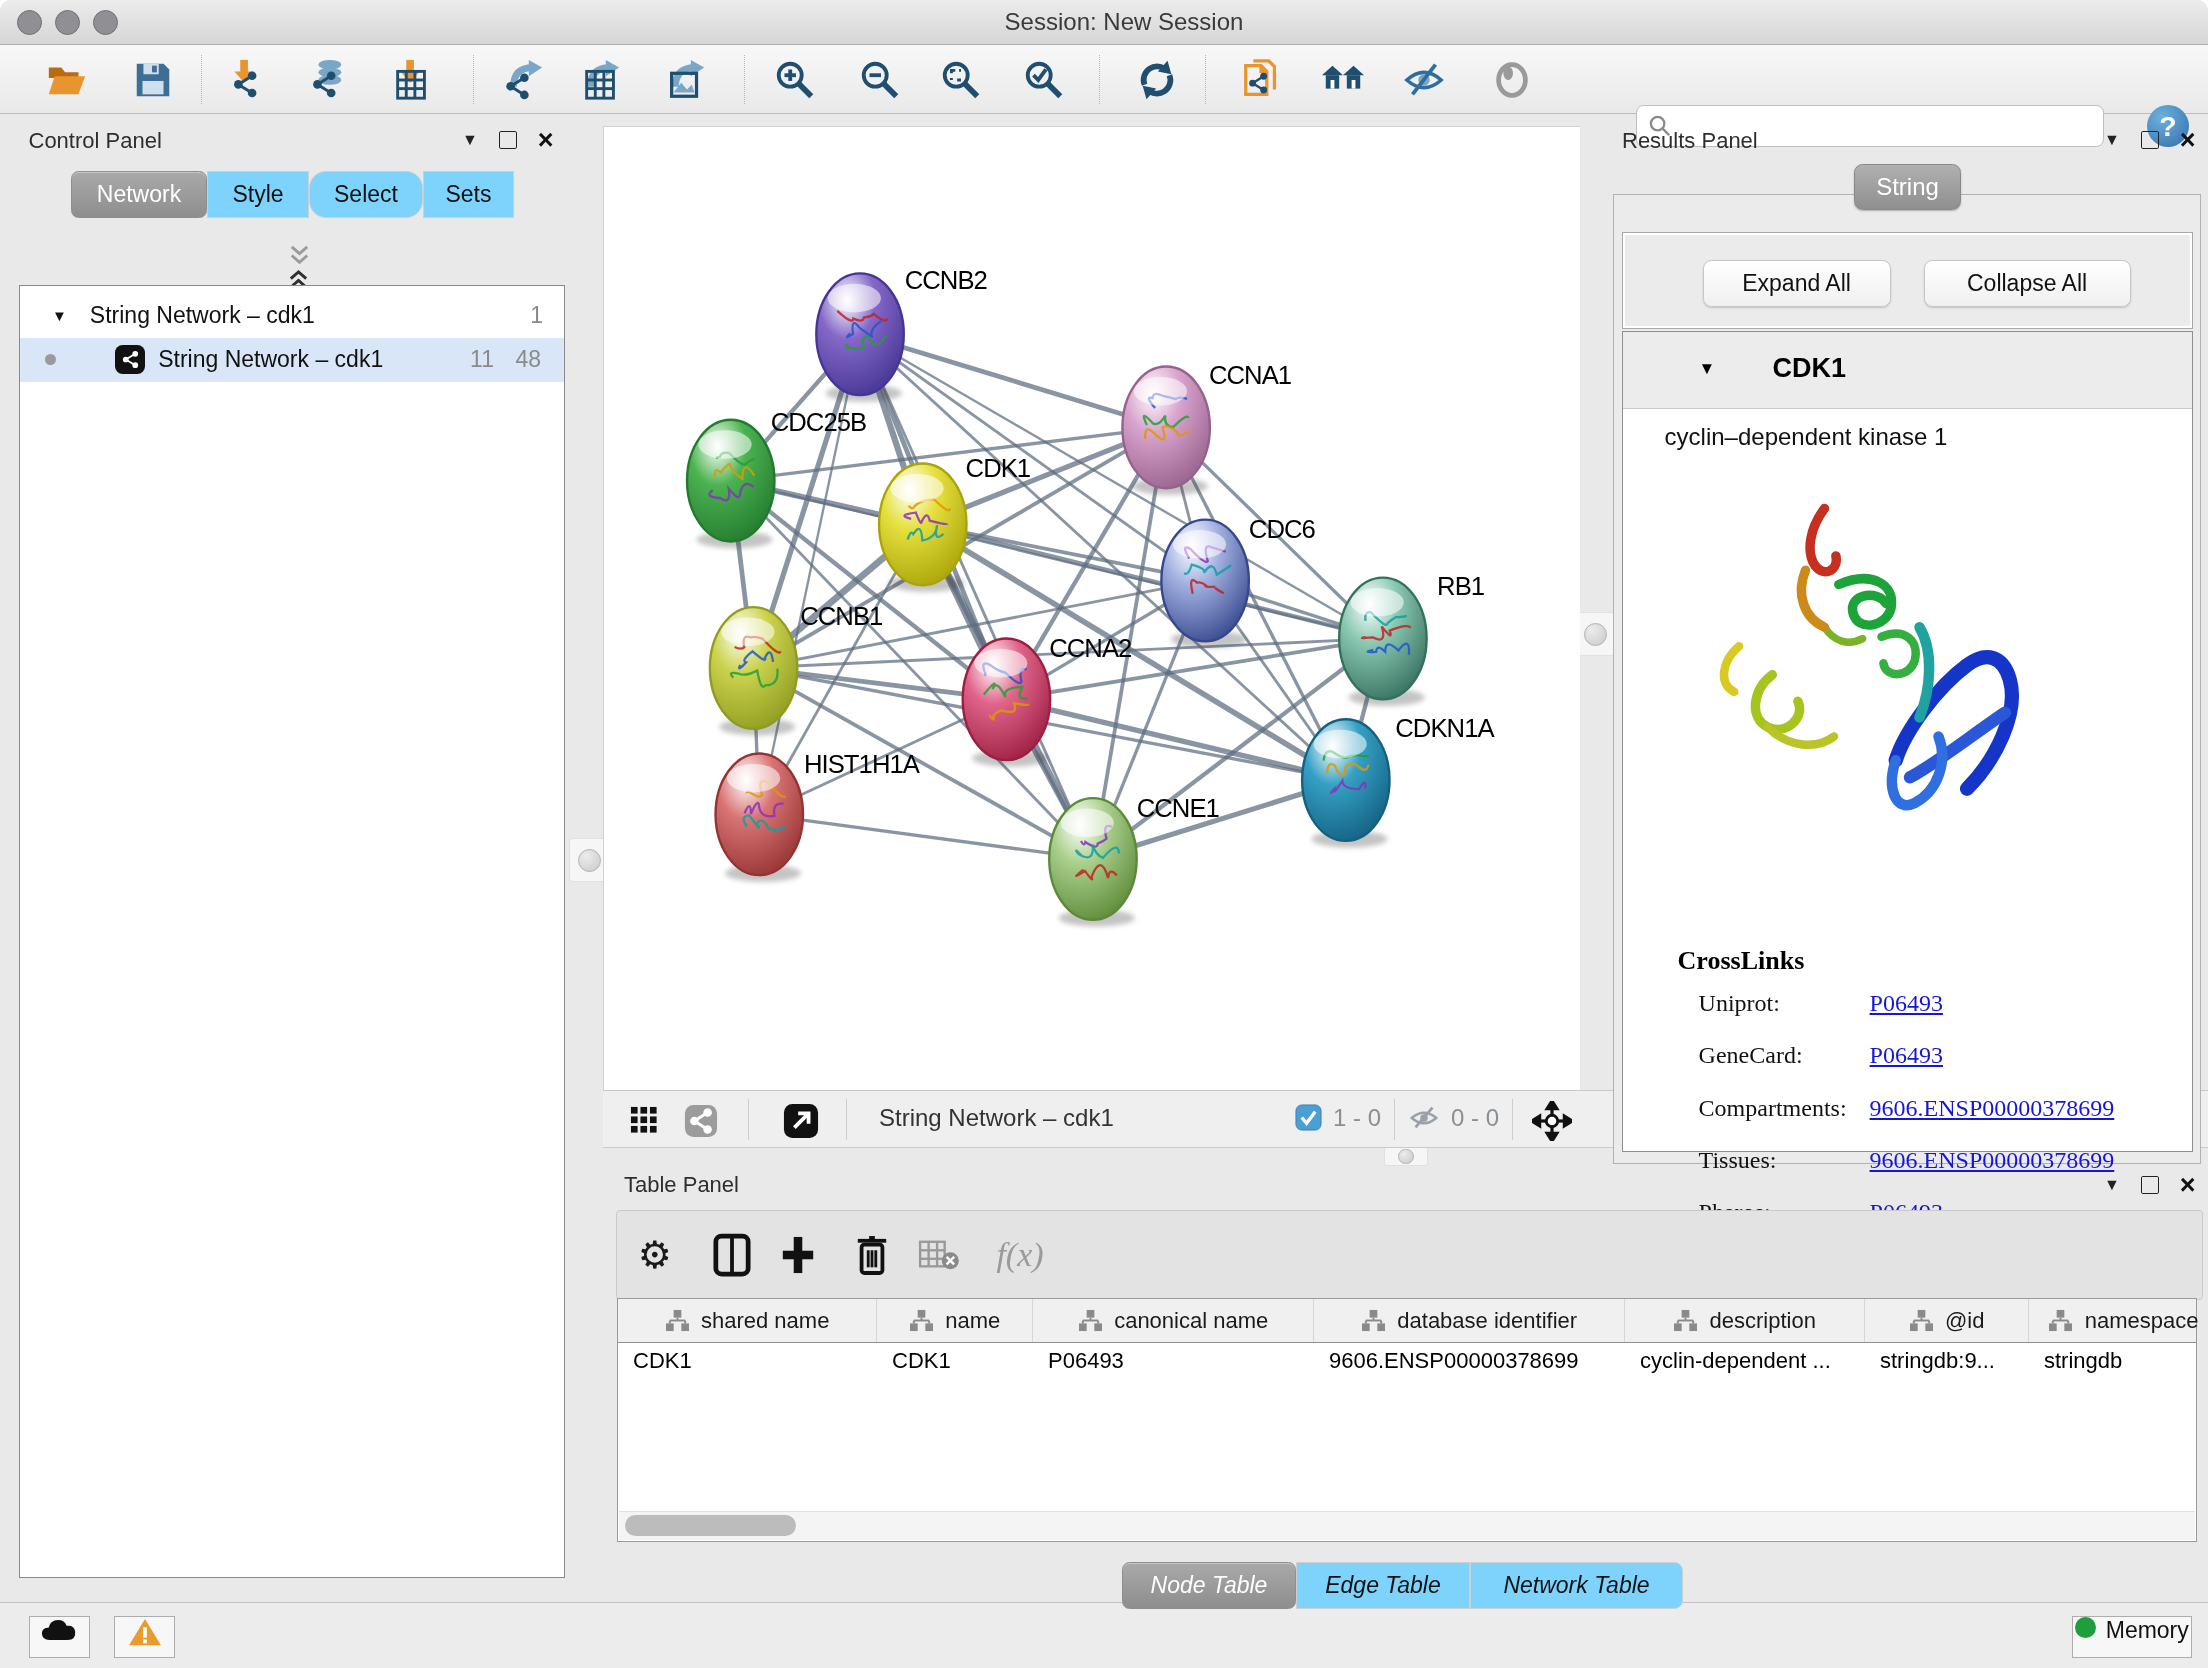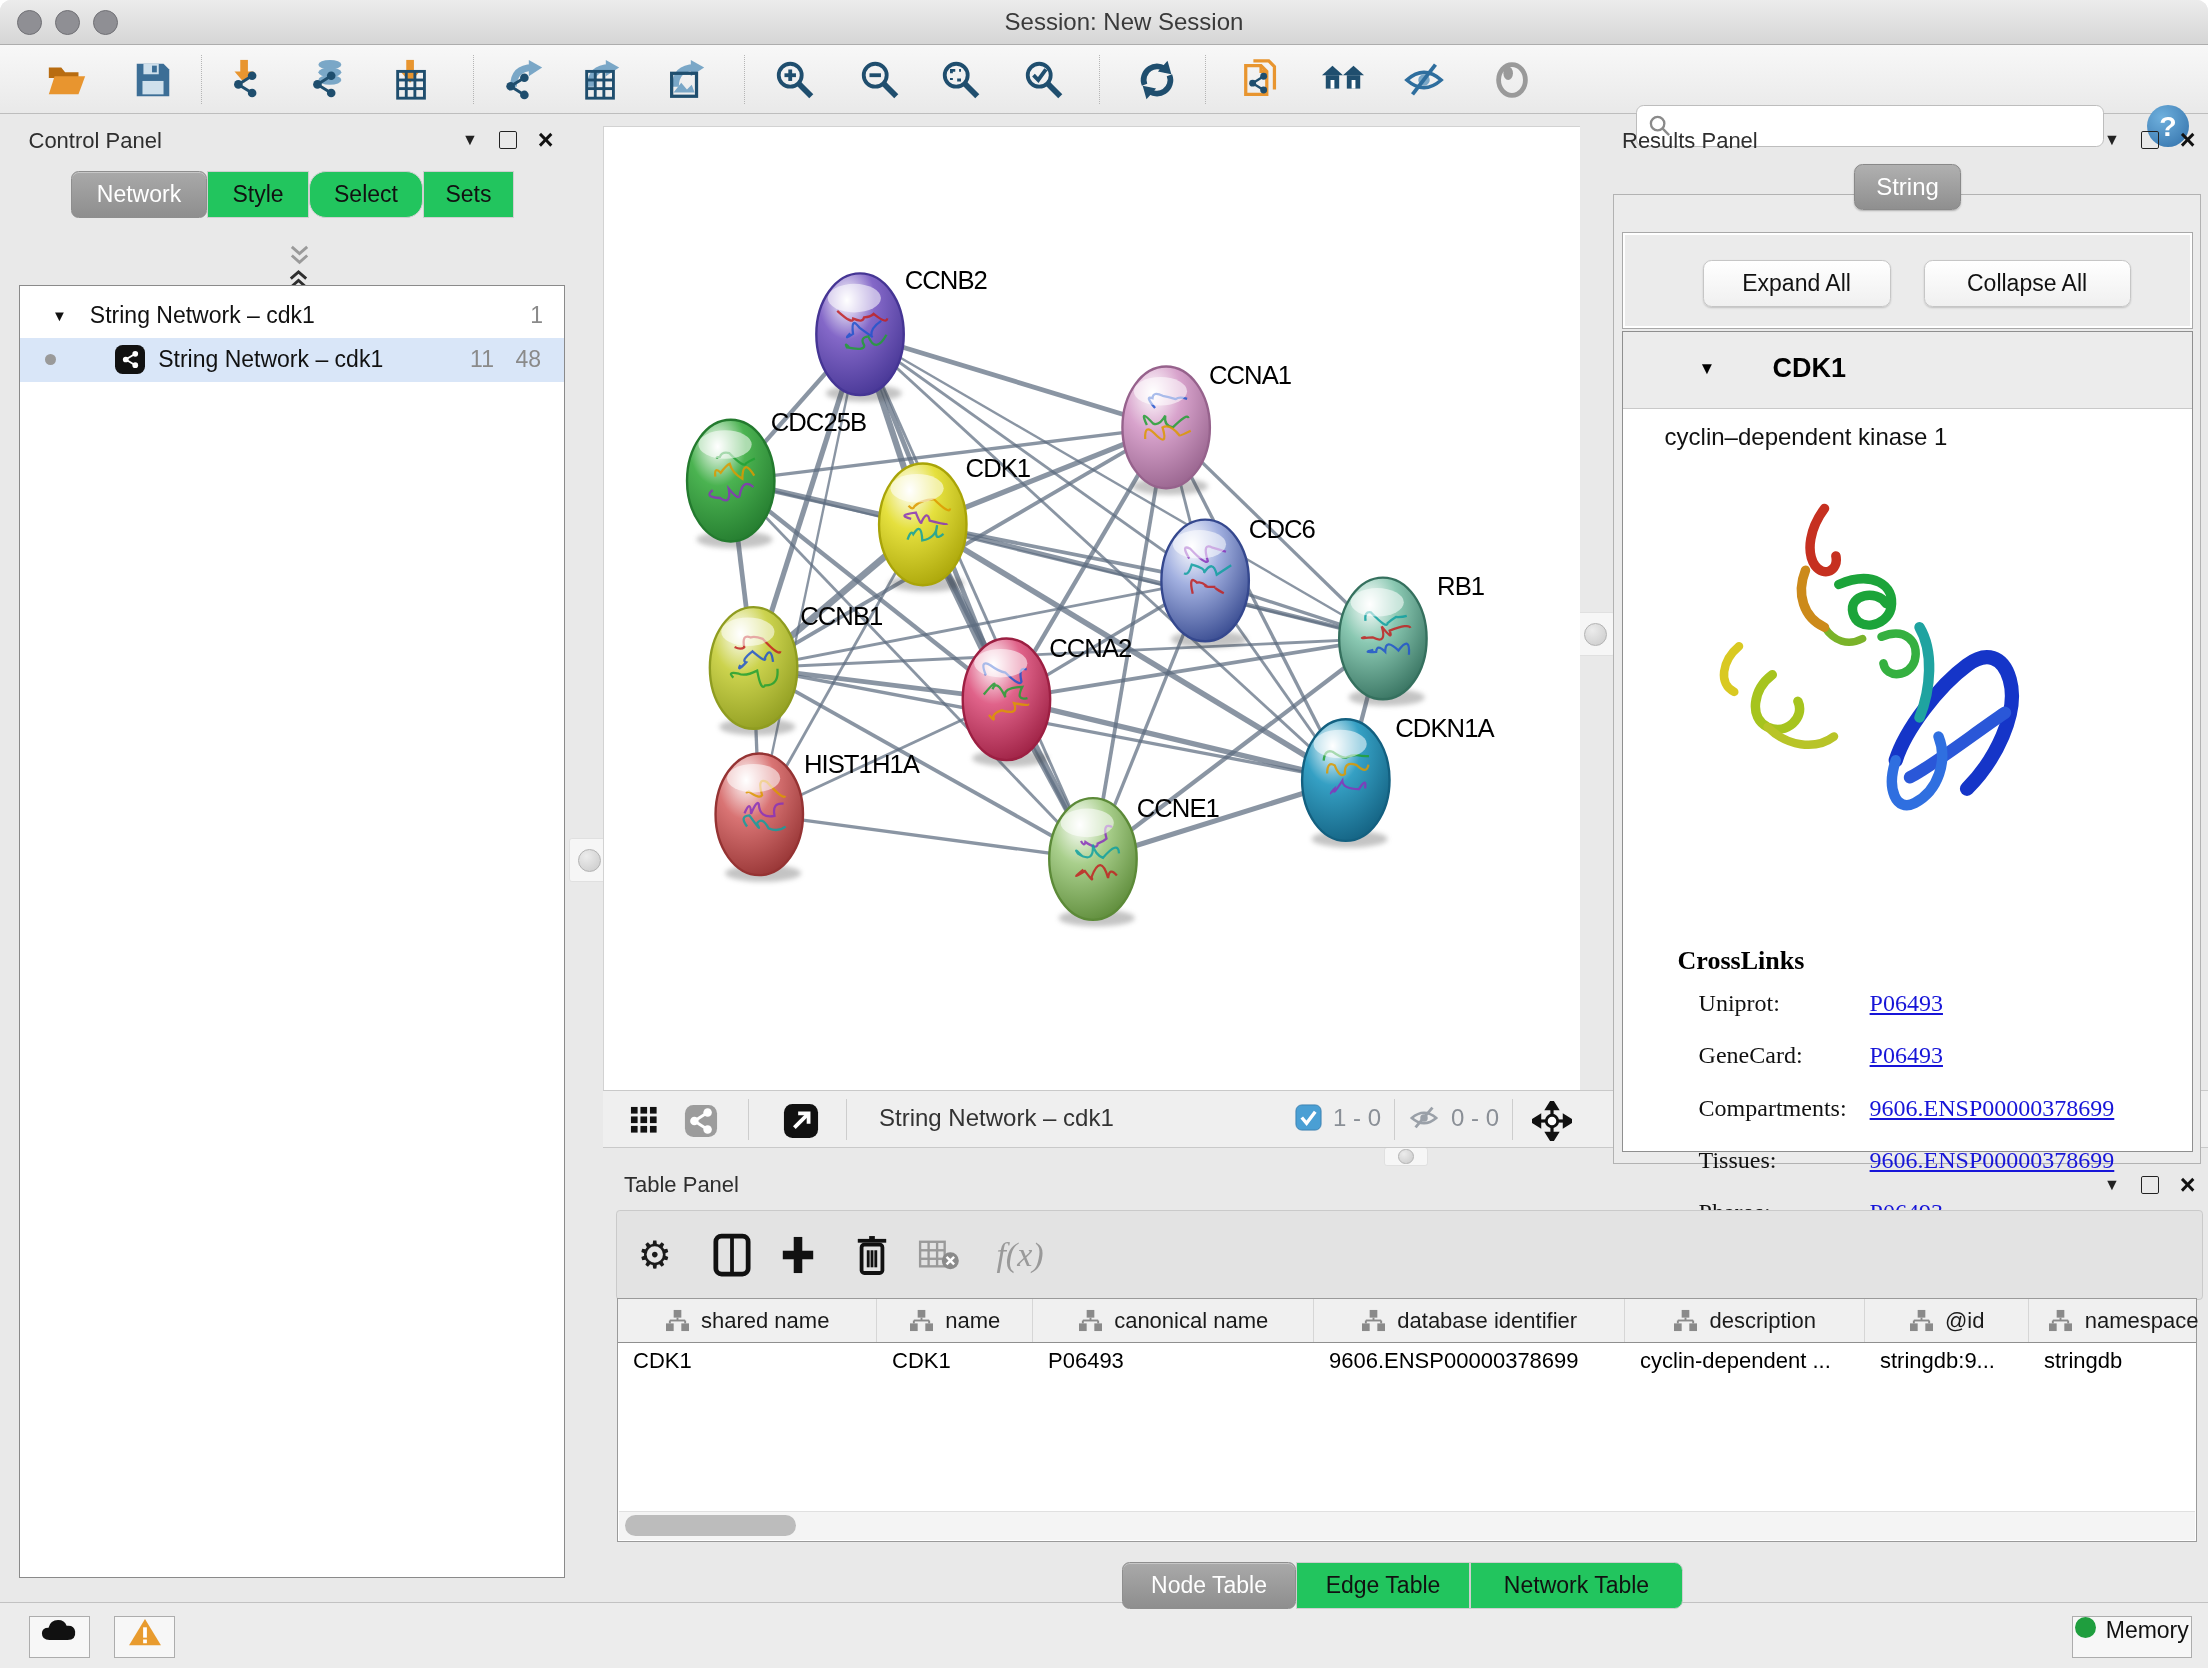--- a/index.html
+++ b/index.html
@@ -22,21 +22,21 @@
   .searchbox input{border:none;outline:none;font-size:21px;flex:1;background:transparent;}
   .helpbtn{position:absolute;left:2147px;top:60px;width:42px;height:42px;border-radius:50%;
     background:radial-gradient(circle at 35% 30%,#6fb0dd,#2f6ea8);color:#fff;font-size:28.5px;font-weight:bold;
     display:flex;align-items:center;justify-content:center;}
   
   .phdr{position:absolute;font-size:22px;color:#2e2e2e;}
   .pctl{position:absolute;display:flex;gap:21px;align-items:center;}
   .pctl .tri{font-size:16px;color:#222;}
   .pctl .box{width:16px;height:16px;border:1.9px solid #222;border-radius:1.9px;}
   .pctl .xx{font-size:27px;font-weight:bold;color:#111;line-height:16px;}
-  .tab{height:47px;background:#22c55e;border:1px solid #cfcfcf;color:#111;font-size:23px;
+  .tab{height:47px;background:#7dd3fc;border:1px solid #cfcfcf;color:#111;font-size:23px;
     display:flex;align-items:center;justify-content:center;box-sizing:border-box;}
   .tab.sel{background:linear-gradient(#a9a9a9,#8e8e8e);color:#fff;border-color:#8e8e8e;border-radius:7.6px;
     box-shadow:inset 0 1px 0 rgba(255,255,255,.35);}
   
   .listbox{position:absolute;left:19px;top:285px;width:544px;height:1291px;background:#fff;border:1px solid #8a8a8a;}
   .netrow{position:relative;height:44px;display:flex;align-items:center;font-size:23px;color:#111;}
   .netrow .cnt{position:absolute;color:#8a8a8a;}
   .stricon{width:29.5px;height:29.5px;border-radius:7.6px;background:#111;display:flex;align-items:center;justify-content:center;}
   
   .canvas{position:absolute;left:603px;top:126px;width:976px;height:963px;background:#fff;
@@ -67,21 +67,21 @@
     border:1px solid #cacaca;border-radius:3.8px;}
   .tpi{position:absolute;top:17px;width:53px;height:53px;display:flex;align-items:center;justify-content:center;}
   .grid{position:absolute;left:617px;top:1298px;width:1580px;height:244px;background:#fff;border:1px solid #9a9a9a;box-sizing:border-box;}
   .gh{display:flex;height:43px;background:#f0f0f0;border-bottom:1.9px solid #8f8f8f;}
   .gh .col{display:flex;align-items:center;justify-content:center;gap:11.4px;font-size:22px;color:#1a1a1a;
     border-right:1px solid #d6d6d6;box-sizing:border-box;flex:none;}
   .gr{display:flex;height:36px;align-items:center;}
   .gr .cell{font-size:22px;color:#000;padding-left:15px;box-sizing:border-box;flex:none;white-space:nowrap;overflow:hidden;}
   .hscroll{position:absolute;left:1px;bottom:1px;height:28.5px;right:1px;background:#f4f4f4;border-top:1px solid #e0e0e0;}
   .hthumb{position:absolute;left:5.7px;top:3.8px;width:171px;height:21px;background:#bcbcbc;border-radius:10.5px;}
-  .btab{position:absolute;top:1562px;height:47px;}
+  .btab{position:absolute;top:1562px;height:47px;font-style:italic;}
   
   .statusbar{position:absolute;left:0;top:1602px;width:100%;height:67px;background:#ececec;border-top:1px solid #c2c2c2;}
   .sbtn{position:absolute;top:13.3px;height:42px;background:#f7f7f7;border:1.9px solid #adadad;
     display:flex;justify-content:center;box-sizing:border-box;}
   svg{display:block;}
 </style>
 </head>
 <body>
 
 <div class="win">

